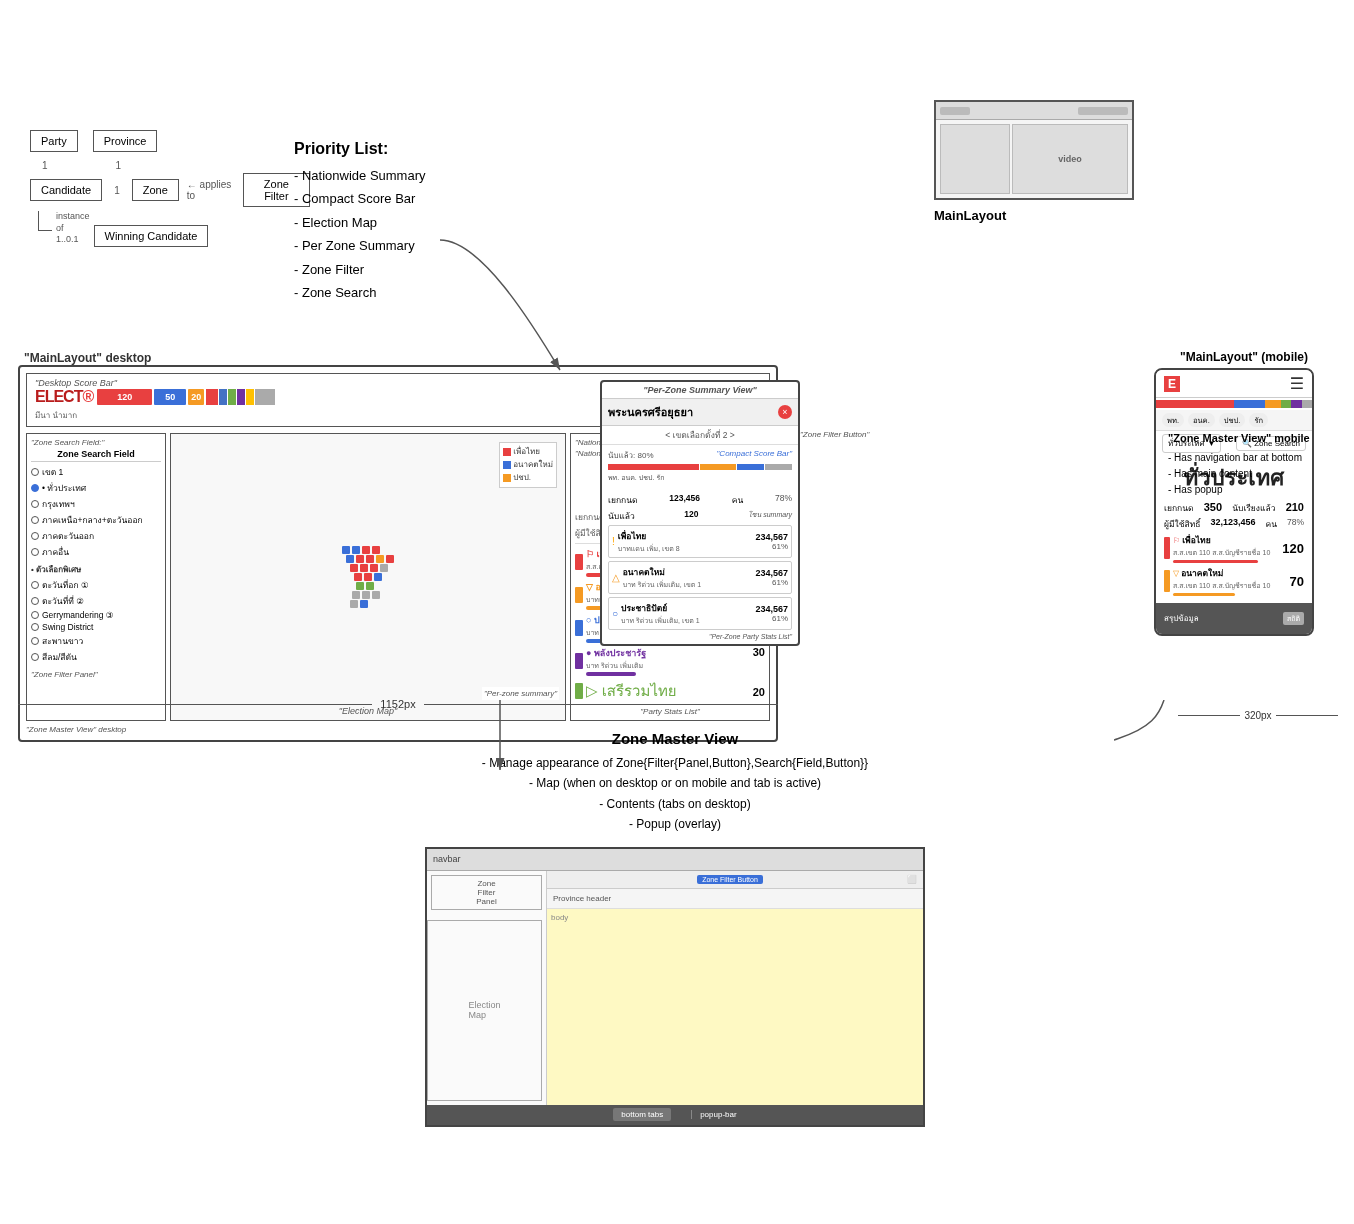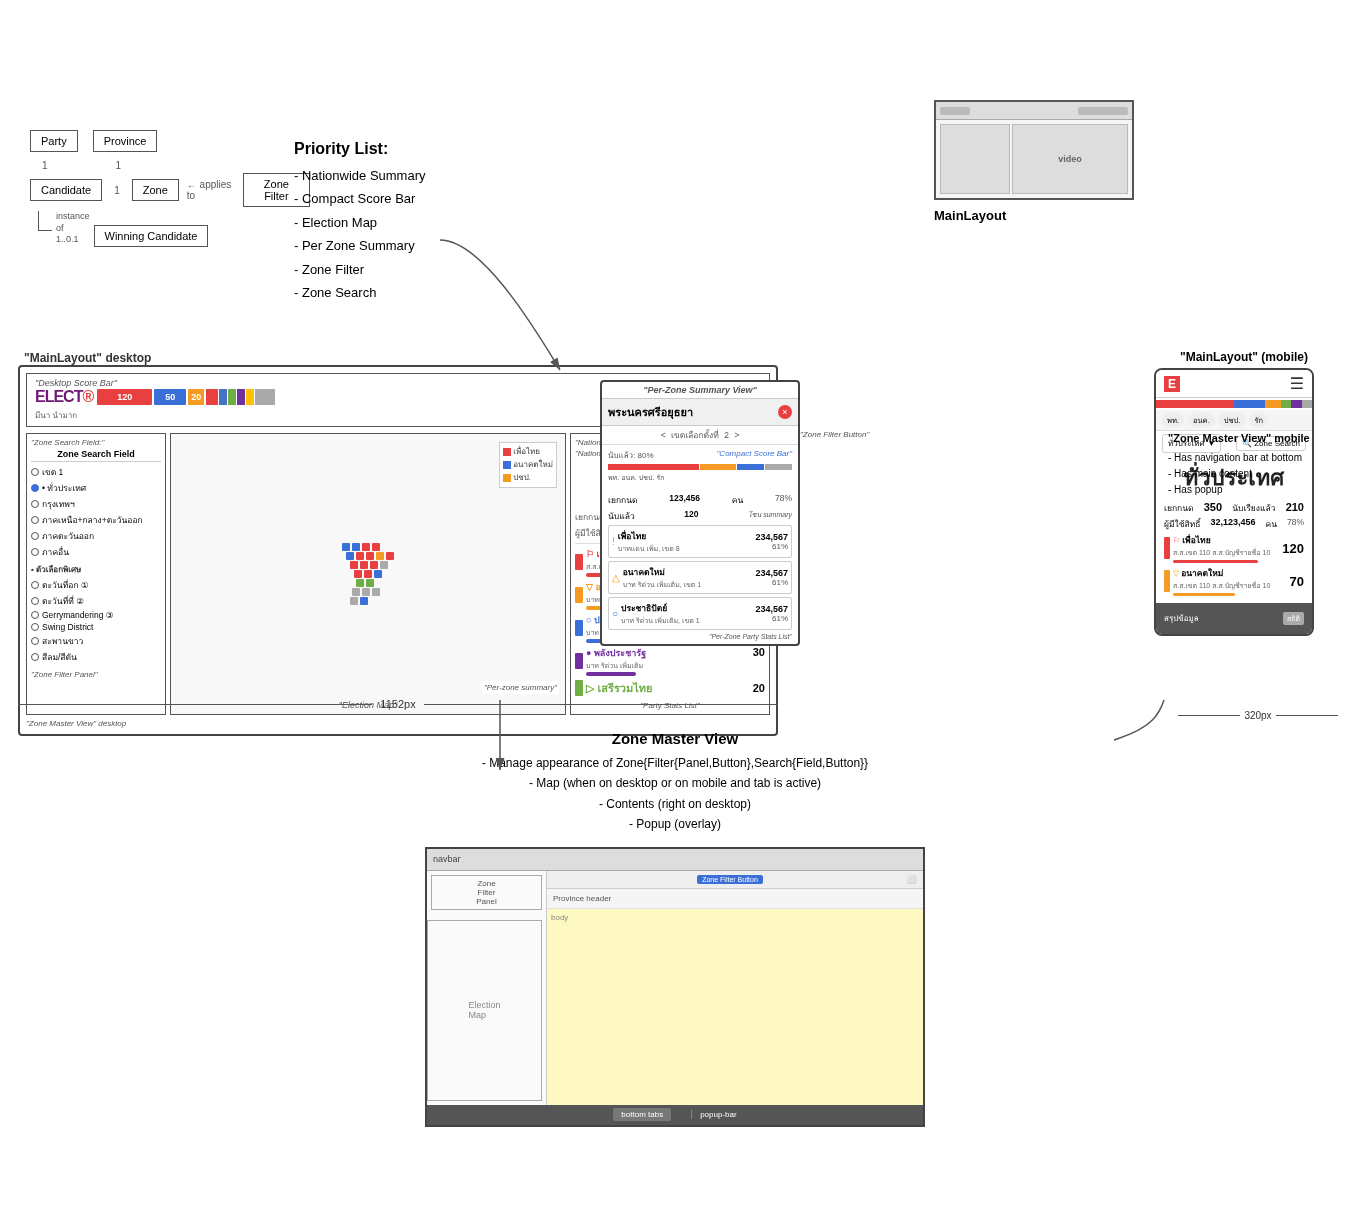--- a/index.html
+++ b/index.html
@@ -157,21 +157,21 @@
       gap: 4px;
       margin-bottom: 3px;
     }
     .elect-logo {
       font-size: 16px;
       font-weight: bold;
       color: #333;
       letter-spacing: -1px;
     }
     .elect-logo span {
-      color: #701a75;
+      color: #b91c1c;
     }
     .score-bars {
       display: flex;
       gap: 2px;
       align-items: center;
     }
     .sb-block {
       height: 16px;
       display: flex;
       align-items: center;
@@ -898,21 +898,21 @@
               <span style="font-size:11px; font-weight:bold;">30</span>
             </div>
             <div style="font-size:7px; color:#666;">บาท ริด่วน เพิ่มเติม</div>
             <div class="party-bar" style="background:#7030a0; width:28%;"></div>
           </div>
         </div>
         <div class="ns-party-row">
           <div class="ns-party-color" style="background:#70ad47;"></div>
           <div style="flex:1;">
             <div style="display:flex; justify-content:space-between; align-items:baseline;">
-              <span style="font-size:11px; font-weight:bold; color:#70ad47;">▷ <span>เสรีรวมไทย</span></span>
+              <span style="font-size:15px; font-weight:normal; color:#70ad47;">▷ <span>เสรีรวมไทย</span></span>
               <span style="font-size:11px; font-weight:bold;">20</span>
             </div>
           </div>
         </div>
         <div class="party-stats-label">"Party Stats List"</div>
       </div>
     </div>
 
     <div style="display:flex; justify-content:space-between; margin-top:4px; font-size:8px; font-style:italic; color:#555;">
       <span>"Zone Master View" desktop</span>
@@ -925,21 +925,21 @@
   <span style="padding:0 8px; font-size:11px; color:#333;">1152px</span>
   <div style="border-top:1.5px solid #555; flex:1;"></div>
 </div>
 
 <div class="per-zone-section">
   <div class="pz-label">"Per-Zone Summary View"</div>
   <div class="pz-header">
     <div class="pz-title-th">พระนครศรีอยุธยา</div>
     <div class="pz-close-btn">×</div>
   </div>
-  <div style="font-size:8.5px; text-align:center; padding:2px; border-bottom:1px solid #ddd; color:#555;font-family:Liberation Mono, monospace;">&lt; เขตเลือกตั้งที่ 2 &gt;</div>
+  <div style="font-size:8.5px; text-align:center; padding:2px; border-bottom:1px solid #ddd; color:#555;">&lt; เขตเลือกตั้งที่ 2 &gt;</div>
   <div class="pz-pct-bar">
     <div style="font-size:8px; color:#555; margin-bottom:2px; display:flex; justify-content:space-between;">
       <span>นับแล้ว: 80%</span>
       <span style="font-style:italic; color:#3a6fd8;">"Compact Score Bar"</span>
     </div>
     <div style="display:flex; gap:1px; margin-bottom:2px;">
       <div style="background:#e84040; width:50%; height:6px;"></div>
       <div style="background:#f59a23; width:20%; height:6px;"></div>
       <div style="background:#3a6fd8; width:15%; height:6px;"></div>
       <div style="background:#aaa; width:15%; height:6px;"></div>
@@ -1100,21 +1100,21 @@
   <div>- Has navigation bar at bottom</div>
   <div>- Has main content</div>
   <div>- Has popup</div>
 </div>
 
 <div class="zone-master-section">
   <div class="zmv-title">Zone Master View</div>
   <div class="zmv-desc">
     <div>- Manage appearance of Zone{Filter{Panel,Button},Search{Field,Button}}</div>
     <div>- Map (when on desktop or on mobile and tab is active)</div>
-    <div>- Contents (right on desktop)</div>
+    <div>- Contents (tabs on desktop)</div>
     <div>- Popup (overlay)</div>
   </div>
   <div class="zmv-wireframe">
 
     <div class="zmv-wf-header">
       <span>navbar</span>
     </div>
 
     <div class="zmv-wf-body">
 

